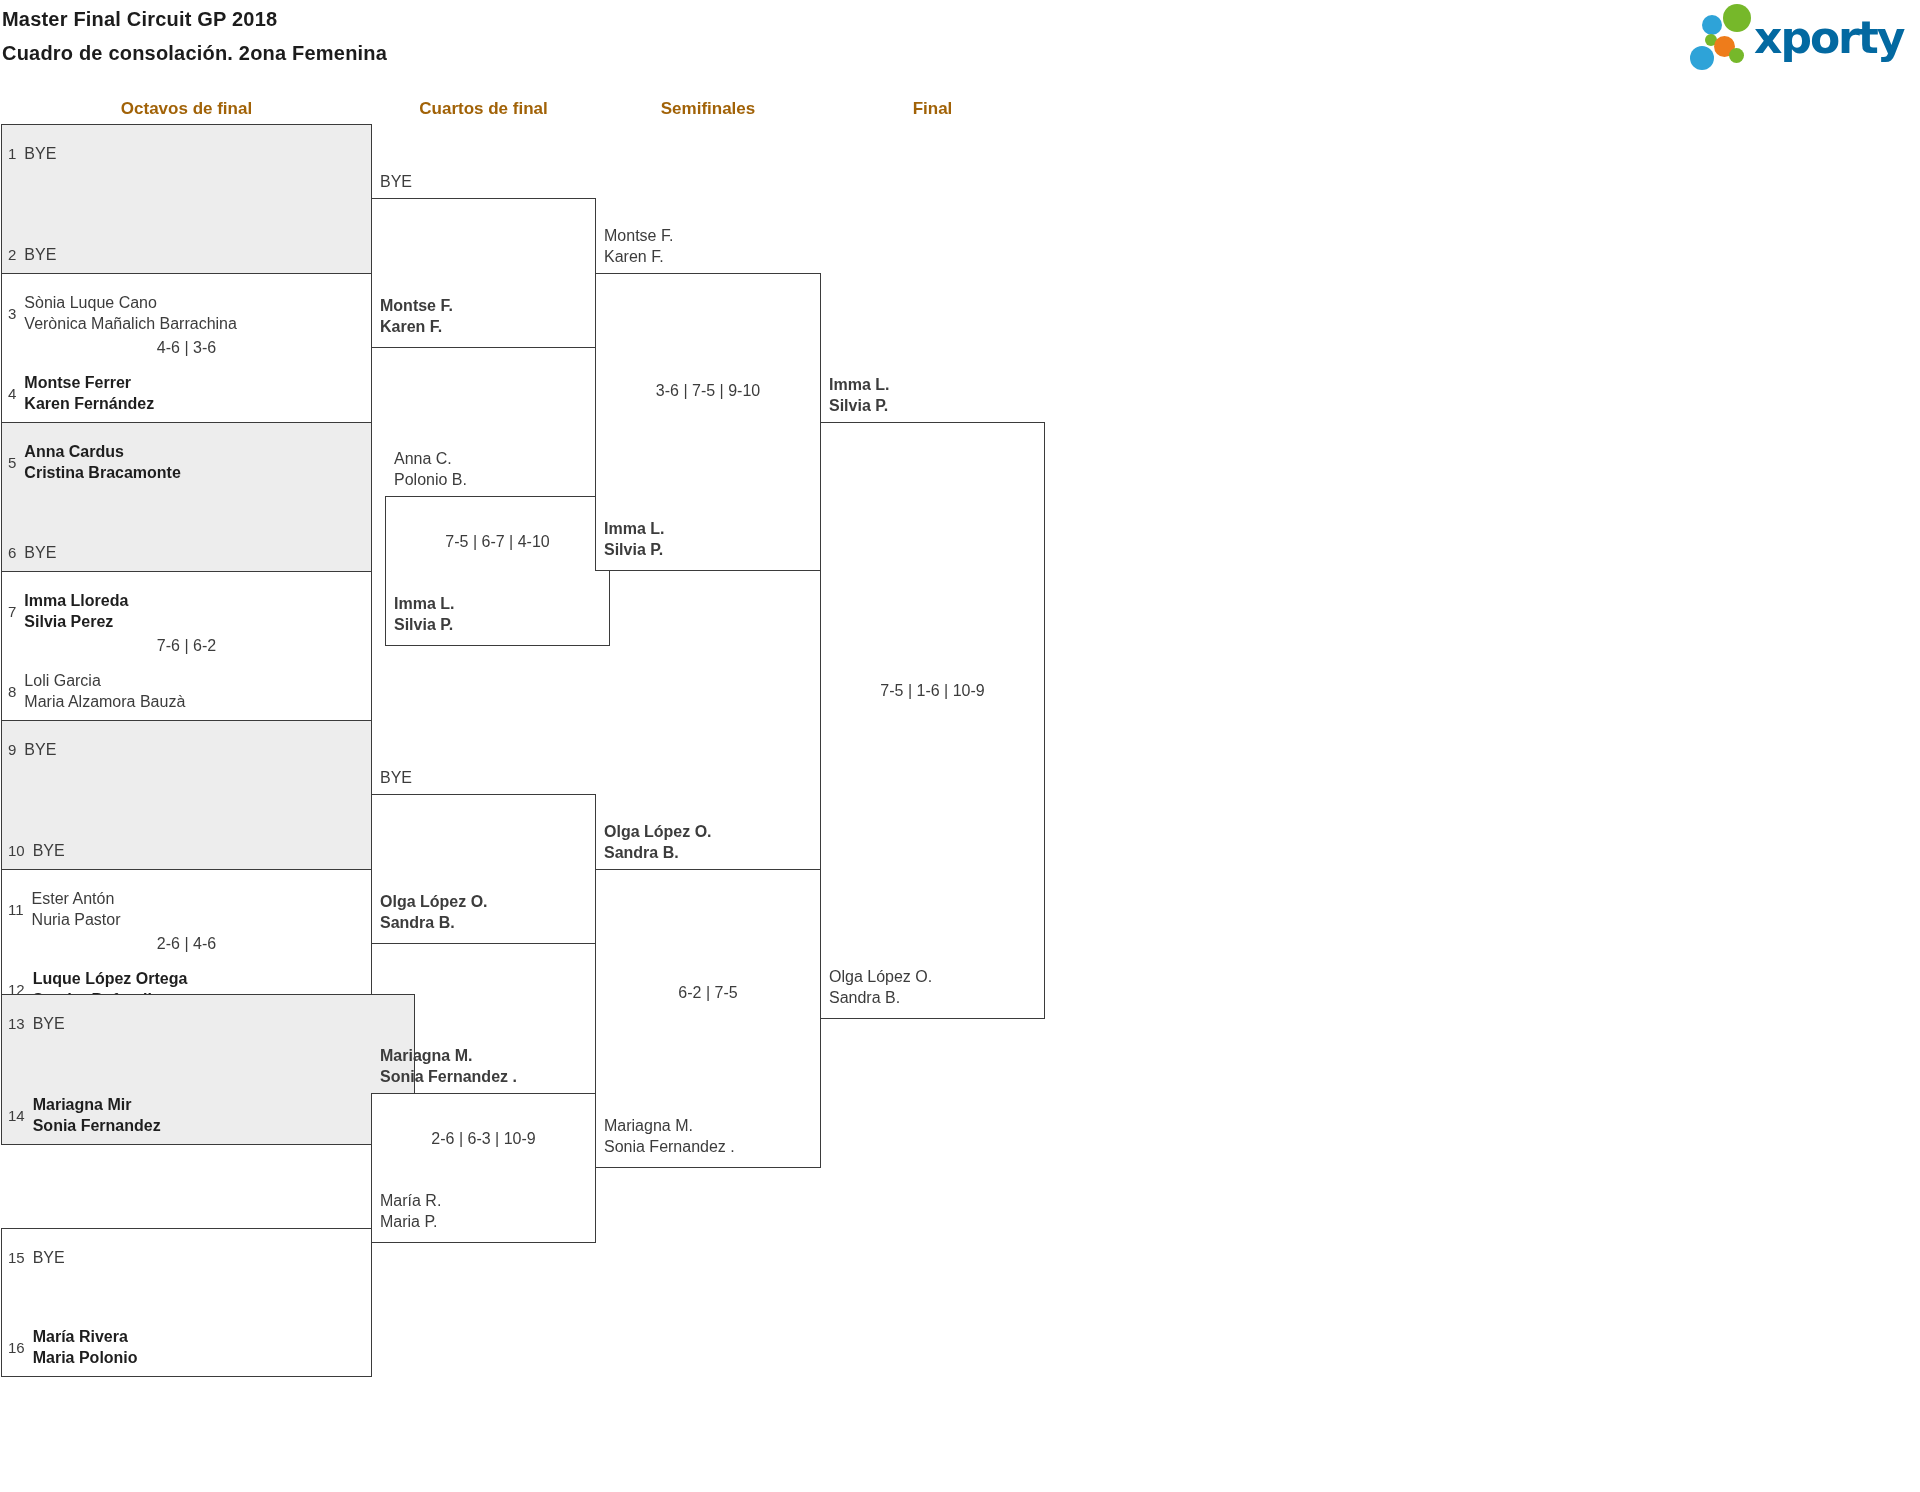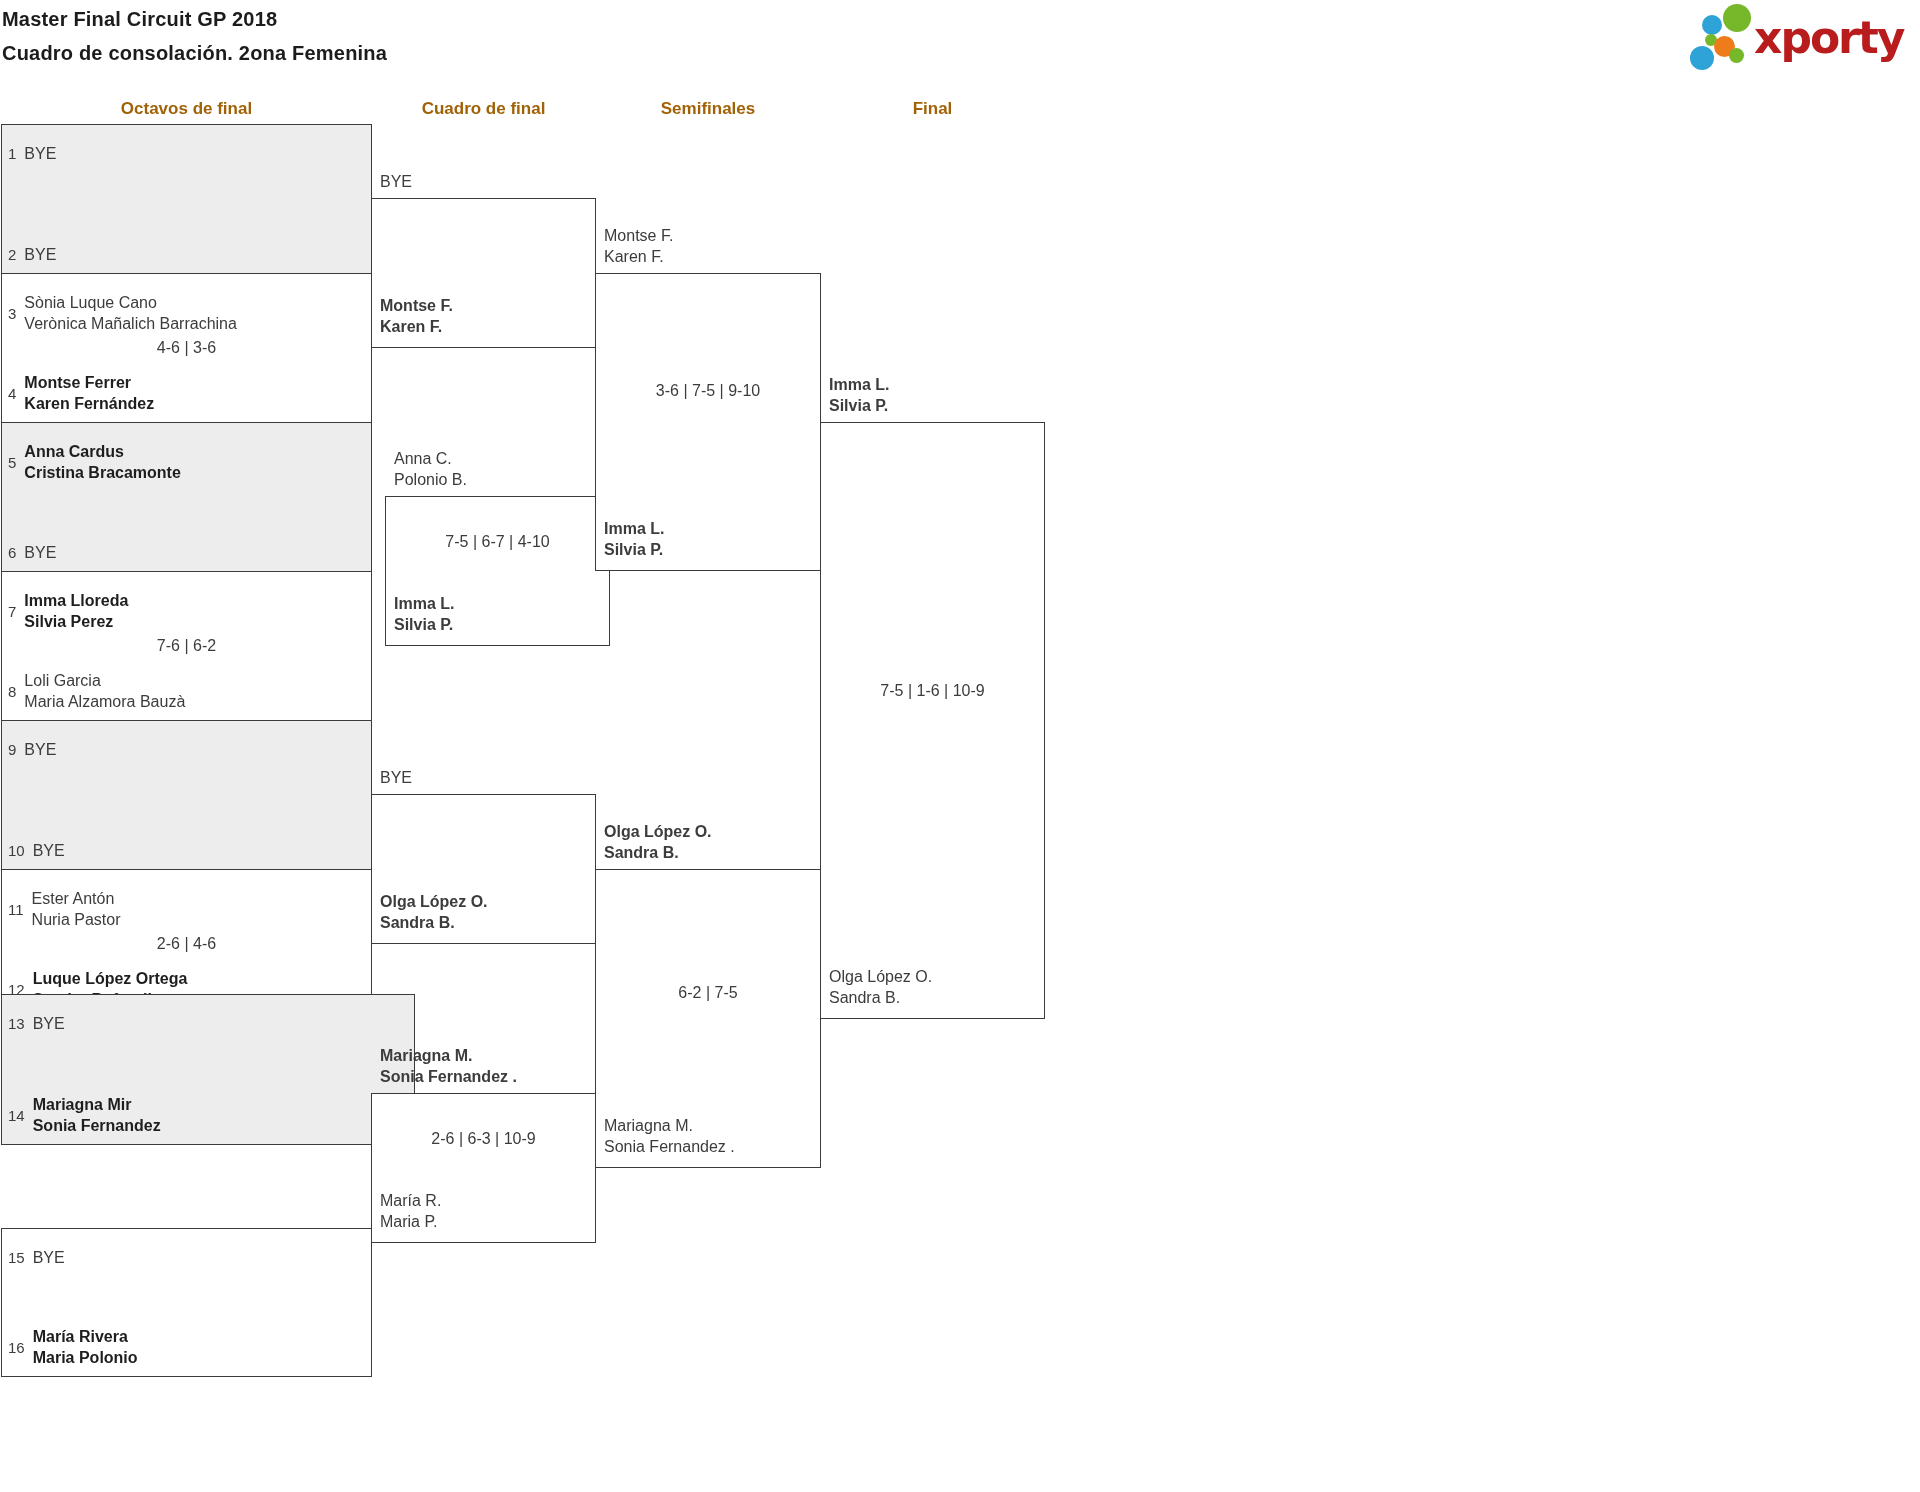--- a/index.html
+++ b/index.html
@@ -44,21 +44,21 @@
   
   .logo{position:absolute;left:1690px;top:4px;width:230px;height:72px;}
   .dot{position:absolute;border-radius:50%;}
   .dot-blue-small{left:12px;top:11px;width:20px;height:20px;background:#2ea3d8;}
   .dot-green-big{left:33px;top:0px;width:28px;height:28px;background:#76b82a;}
   .dot-green-tiny{left:15px;top:30px;width:12px;height:12px;background:#76b82a;}
   .dot-orange{left:24px;top:32px;width:21px;height:21px;background:#ee7c1b;}
   .dot-blue-big{left:0px;top:42px;width:24px;height:24px;background:#2ea3d8;}
   .dot-green-small{left:39px;top:44px;width:15px;height:15px;background:#76b82a;}
   .logo-text{position:absolute;left:64px;top:8px;font-family:"DejaVu Sans",sans-serif;
-             font-size:44px;font-weight:bold;color:#b91c1c;letter-spacing:-2px;}
+             font-size:44px;font-weight:bold;color:#0369a1;letter-spacing:-2px;}
 </style>
 </head>
 <body>
 
 <div class="page">
 
   <div class="title-block">
     <div class="title-line">Master Final Circuit GP 2018</div>
     <div class="title-line">Cuadro de consolación. 2ona Femenina</div>
   </div>
@@ -67,21 +67,21 @@
     <span class="dot dot-blue-small"></span>
     <span class="dot dot-green-big"></span>
     <span class="dot dot-green-tiny"></span>
     <span class="dot dot-orange"></span>
     <span class="dot dot-blue-big"></span>
     <span class="dot dot-green-small"></span>
     <span class="logo-text">xporty</span>
   </div>
 
   <div class="round-header rh-octavos">Octavos de final</div>
-  <div class="round-header rh-cuartos">Cuadro de final</div>
+  <div class="round-header rh-cuartos">Cuartos de final</div>
   <div class="round-header rh-semis">Semifinales</div>
   <div class="round-header rh-final">Final</div>
 
   <div class="match shaded" style="left:1px;top:124px;width:371px;height:150px">
     <div class="op top">
       <span class="seed">1</span>
       <span class="names">
           <span class="nline">BYE</span>
         </span>
     </div>

